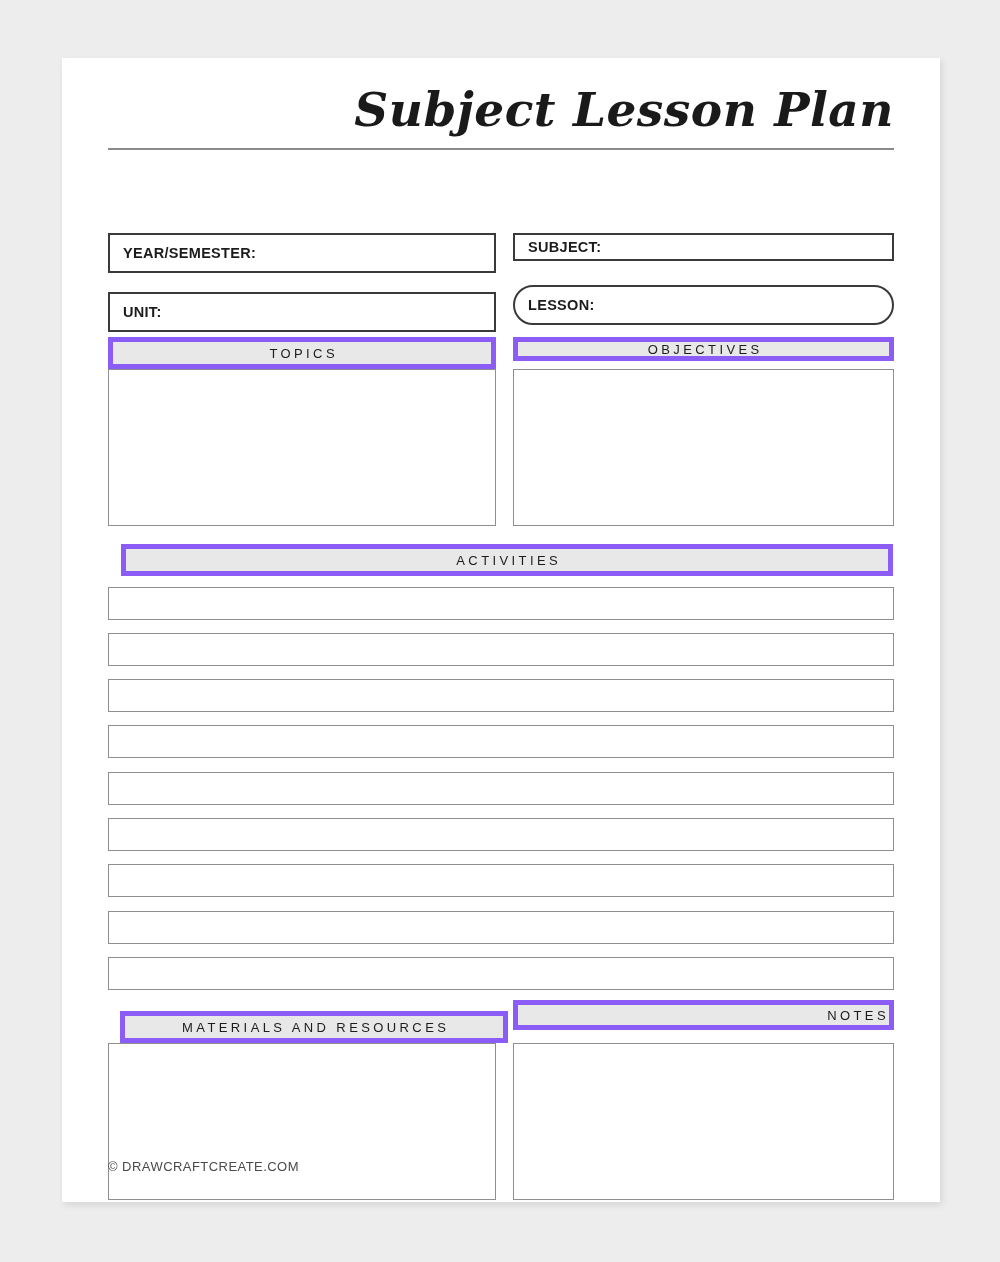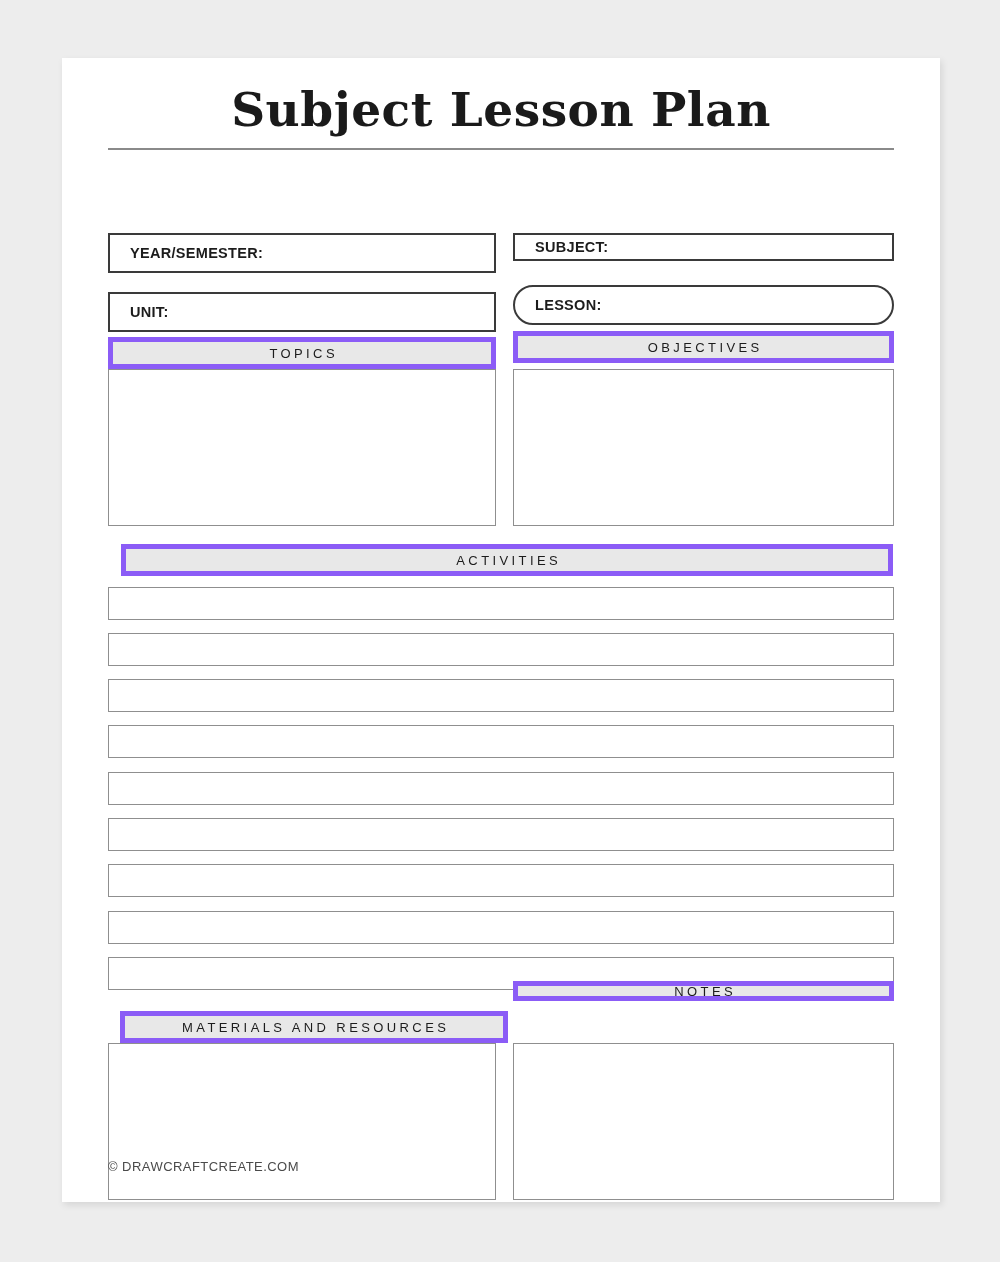--- a/index.html
+++ b/index.html
@@ -31,22 +31,23 @@
     width: 786px;
     height: 100%;
   }
 
   
   .title {
     position: absolute;
     left: 0;
     top: 20px;
     width: 786px;
-    text-align: center;
+    text-align: right;
     font-family: "DejaVu Serif", serif;
+    font-style: italic;
     font-weight: bold;
     font-size: 47px;
     line-height: 64px;
     color: #1a1a1a;
     letter-spacing: 0.5px;
     white-space: nowrap;
   }
   .title-rule {
     position: absolute;
     left: 0;
@@ -59,21 +60,21 @@
   
   .field {
     position: absolute;
     box-sizing: border-box;
     border: 2px solid #3a3a3a;
     background: #ffffff;
     display: flex;
     align-items: center;
   }
   .field-label {
-    padding-left: 20px;
+    padding-left: 13px;
     font-size: 14.5px;
     font-weight: 600;
     letter-spacing: 0.3px;
     color: #1c1c1c;
     font-family: "Liberation Sans", sans-serif;
   }
 
   .band {
     position: absolute;
     box-sizing: border-box;
@@ -138,21 +139,21 @@
     <div class="field" style="left:0px; top:234px; width:388px; height:40px;align-items:center;">
       <span class="field-label">UNIT:</span>
     </div>
     <div class="field" style="left:405px; top:227px; width:381px; height:40px;border-radius:20px;">
       <span class="field-label">LESSON:</span>
     </div>
 
     <div class="band" style="left:0px; top:279px; width:388px; height:32px;">
       <span class="band-label">TOPICS</span>
     </div>
-    <div class="band" style="left:405px; top:273px; width:381px; height:32px;">
+    <div class="band" style="left:405px; top:279px; width:381px; height:24px;">
       <span class="band-label">OBJECTIVES</span>
     </div>
 
     <div class="panel" style="left:0px; top:311px; width:388px; height:157px;"></div>
     <div class="panel" style="left:405px; top:311px; width:381px; height:157px;"></div>
 
     <div class="band" style="left:1px; top:486px; width:772px; height:32px;margin-left:12px;">
       <span class="band-label">ACTIVITIES</span>
     </div>
 
@@ -162,21 +163,21 @@
     <div class="row" style="top:667px;"></div>
     <div class="row" style="top:714px;"></div>
     <div class="row" style="top:760px;"></div>
     <div class="row" style="top:806px;"></div>
     <div class="row" style="top:853px;"></div>
     <div class="row" style="top:899px;"></div>
 
     <div class="band" style="left:0px; top:953px; width:388px; height:32px;margin-left:12px;">
       <span class="band-label">MATERIALS AND RESOURCES</span>
     </div>
-    <div class="band" style="left:405px; top:923px; width:381px; height:20px;">
+    <div class="band" style="left:405px; top:942px; width:381px; height:30px;justify-content:flex-end;">
       <span class="band-label">NOTES</span>
     </div>
 
     <div class="panel" style="left:0px; top:985px; width:388px; height:157px;"></div>
     <div class="panel" style="left:405px; top:985px; width:381px; height:157px;"></div>
 
     <div class="footer">© DRAWCRAFTCREATE.COM</div>
 
   </div>
 </div>

